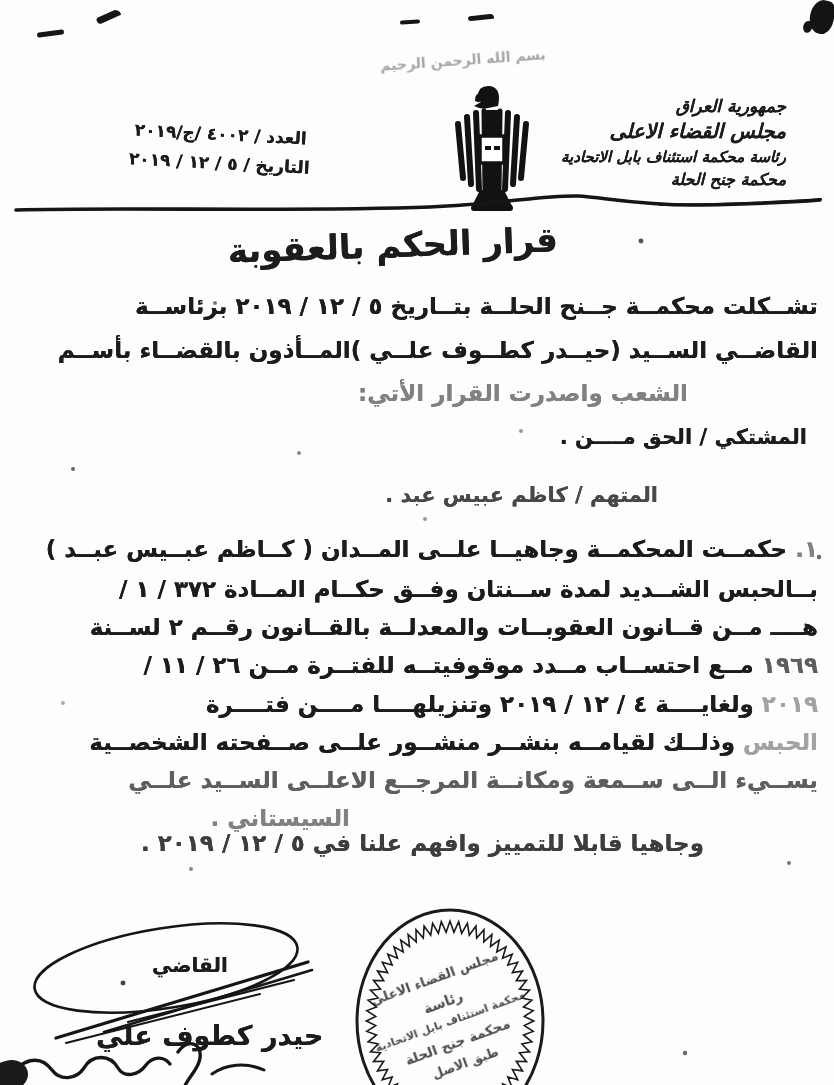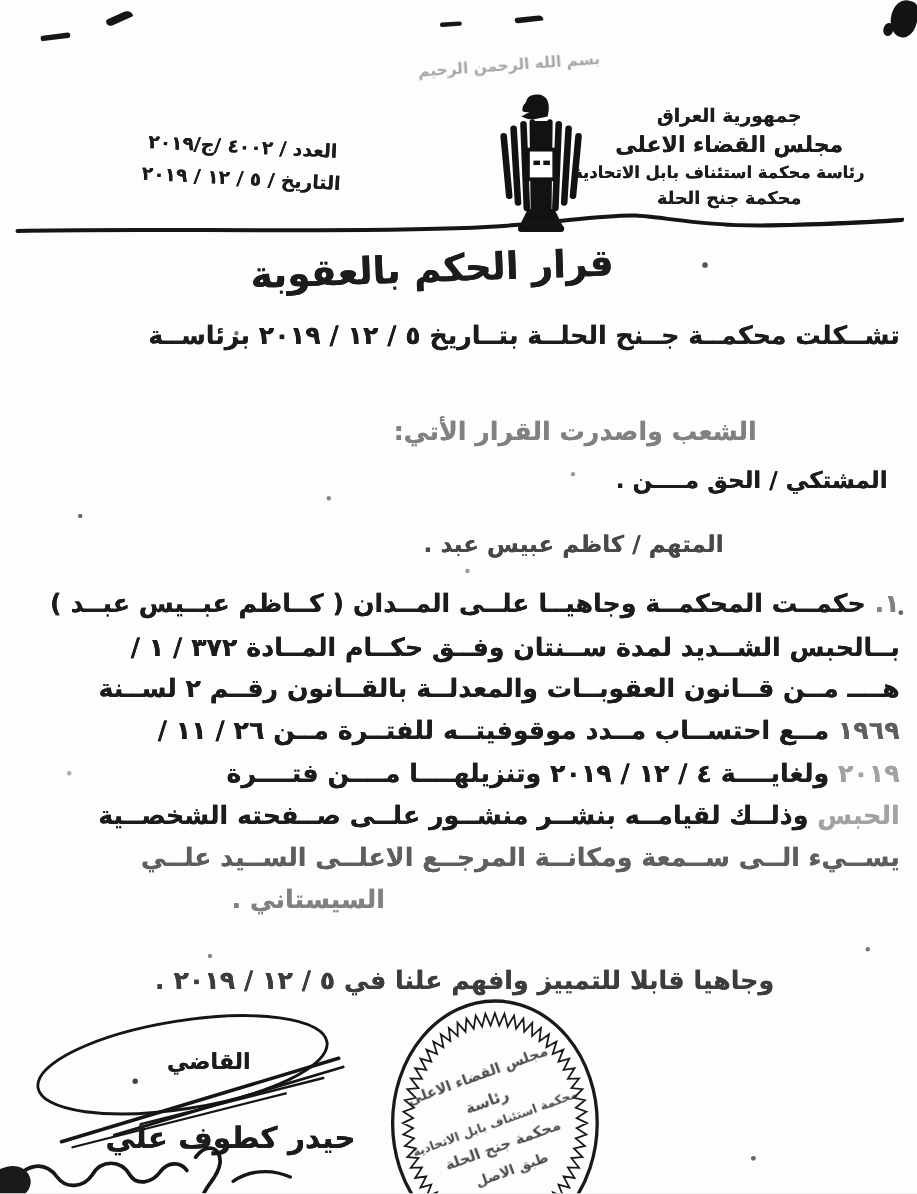--- a/index.html
+++ b/index.html
@@ -23,21 +23,21 @@
   .m4{left:468px;top:15px;width:26px;height:5px;transform:rotate(-6deg);border-radius:2px 4px 1px 3px;}
   
   .basmala{
     left:348px;top:52px;width:230px;
     font-size:14px;font-weight:bold;color:#3c3c3c;
     transform:rotate(-4deg);
     letter-spacing:3px;opacity:.45;filter:blur(.4px);
     text-align:center;white-space:nowrap;
   }
   
-  .hdr-right{left:540px;top:96px;width:246px;text-align:center;line-height:1.25;}
+  .hdr-right{left:540px;top:96px;width:246px;line-height:1.25;font-style:italic;}
   .hdr-right .o0{font-size:17px;}
   .hdr-right .o1{font-size:20px;margin-top:2px;}
   .hdr-right .o2{font-size:15px;margin-top:4px;}
   .hdr-right .o3{font-size:16px;margin-top:3px;}
   .hdr-left{left:100px;top:120px;width:240px;text-align:center;transform:rotate(3deg);line-height:1.7;}
   .hdr-left div{font-size:17px;}
   .eagle{left:446px;top:84px;}
   .divider{left:0;top:190px;}
   
   .title{
@@ -65,21 +65,21 @@
   .rl2{top:614px;}
   .rl3{top:652px;}
   .rl4{top:691px;}
   .rl5{top:729px;}
   .rl6{top:767px;opacity:.7;}
   .rl7{top:805px;right:484px;opacity:.55;}
   .lead-f55{opacity:.55;}
   .lead-f70{opacity:.7;text-align:right;}
   .lead-f40{opacity:.4;}
   .cl0{top:841px;right:16px;opacity:.9;}
-  .cl1{top:879px;right:130px;opacity:.85;text-align:center;}
+  .cl1{top:830px;right:130px;opacity:.85;text-align:center;}
   
   .judge-role{left:112px;top:953px;font-size:20px;margin-left:40px;}
   .judge-name{left:96px;top:1020px;font-size:27px;letter-spacing:1px;}
   .flourish{left:8px;top:910px;}
   .scrawl{left:0px;top:1036px;}
   
   .stamp{left:352px;top:906px;width:196px;height:230px;position:absolute;}
   .stamp svg{position:absolute;left:0;top:0;}
   .stamp-text{
     position:absolute;left:10px;top:26px;width:176px;height:178px;
@@ -150,20 +150,21 @@
   </svg>
 
   <svg class="abs divider" width="834" height="30" viewBox="0 0 834 30">
     <path d="M16 20 C 120 17, 300 22, 430 17 C 500 14, 545 5, 578 6 C 602 7, 642 16, 700 15 C 752 14, 796 12, 820 10" fill="none" stroke="#151515" stroke-width="3.6" stroke-linecap="round"></path>
     <path d="M660 15 C 730 14, 792 11, 821 9" fill="none" stroke="#151515" stroke-width="2" stroke-linecap="round"></path>
   </svg>
 
   <div class="abs title txt">قرار الحكم بالعقوبة</div>
 
   <div class="abs line txt il0">تشــكلت محكمــة جــنح الحلــة بتــاريخ  ٥ /  ١٢ / ٢٠١٩  برئاســة</div>
+  <div class="abs line txt il1">القاضــي الســيد (حيــدر كطــوف علــي  )المــأذون بالقضــاء بأســم</div>
   <div class="abs line txt il2">الشعب واصدرت القرار الأتي:</div>
 
   <div class="abs txt complainant">المشتكي / الحق مــــن .</div>
   <div class="blob"></div>
   <div class="abs txt defendant">المتهم / كاظم عبيس عبد .</div>
 
   <div class="abs line txt rl rl0"><span class="lead-f55">١.</span><span> حكمــت المحكمــة وجاهيــا  علــى المــدان ( كــاظم عبــيس عبــد )</span></div>
   <div class="abs line txt rl rl1"><span></span><span>بــالحبس الشــديد لمدة ســنتان  وفــق حكــام المــادة ٣٧٢ / ١ /</span></div>
   <div class="abs line txt rl rl2"><span></span><span>هــــ  مــن قــانون العقوبــات والمعدلــة بالقــانون رقــم ٢  لســنة</span></div>
   <div class="abs line txt rl rl3"><span class="lead-f70">١٩٦٩</span><span>  مــع احتســاب مــدد  موقوفيتــه للفتــرة  مــن  ٢٦ / ١١ /</span></div>

